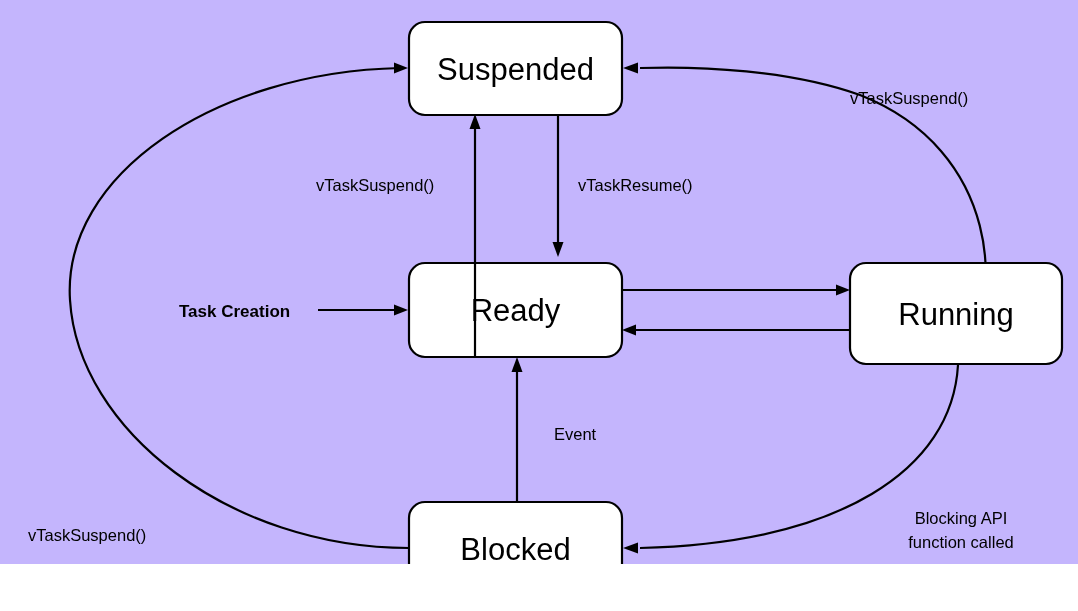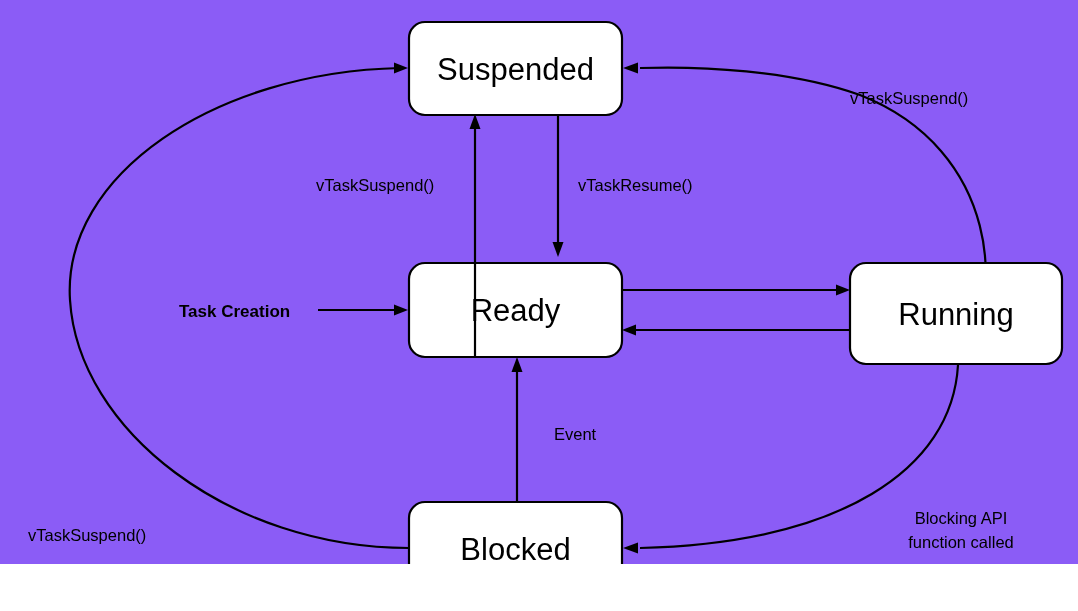--- a/index.html
+++ b/index.html
@@ -4,21 +4,21 @@
 <style>
   html, body {
     margin: 0;
     padding: 0;
     background: #ffffff;
   }
   #stage {
     position: relative;
     width: 1078px;
     height: 564px;
-    background: #8b5cf6;
+    background: #c4b5fd;
     overflow: hidden;
     font-family: "Liberation Sans", sans-serif;
   }
   #diagram-svg {
     position: absolute;
     left: 0;
     top: 0;
     width: 1078px;
     height: 611px;
   }

